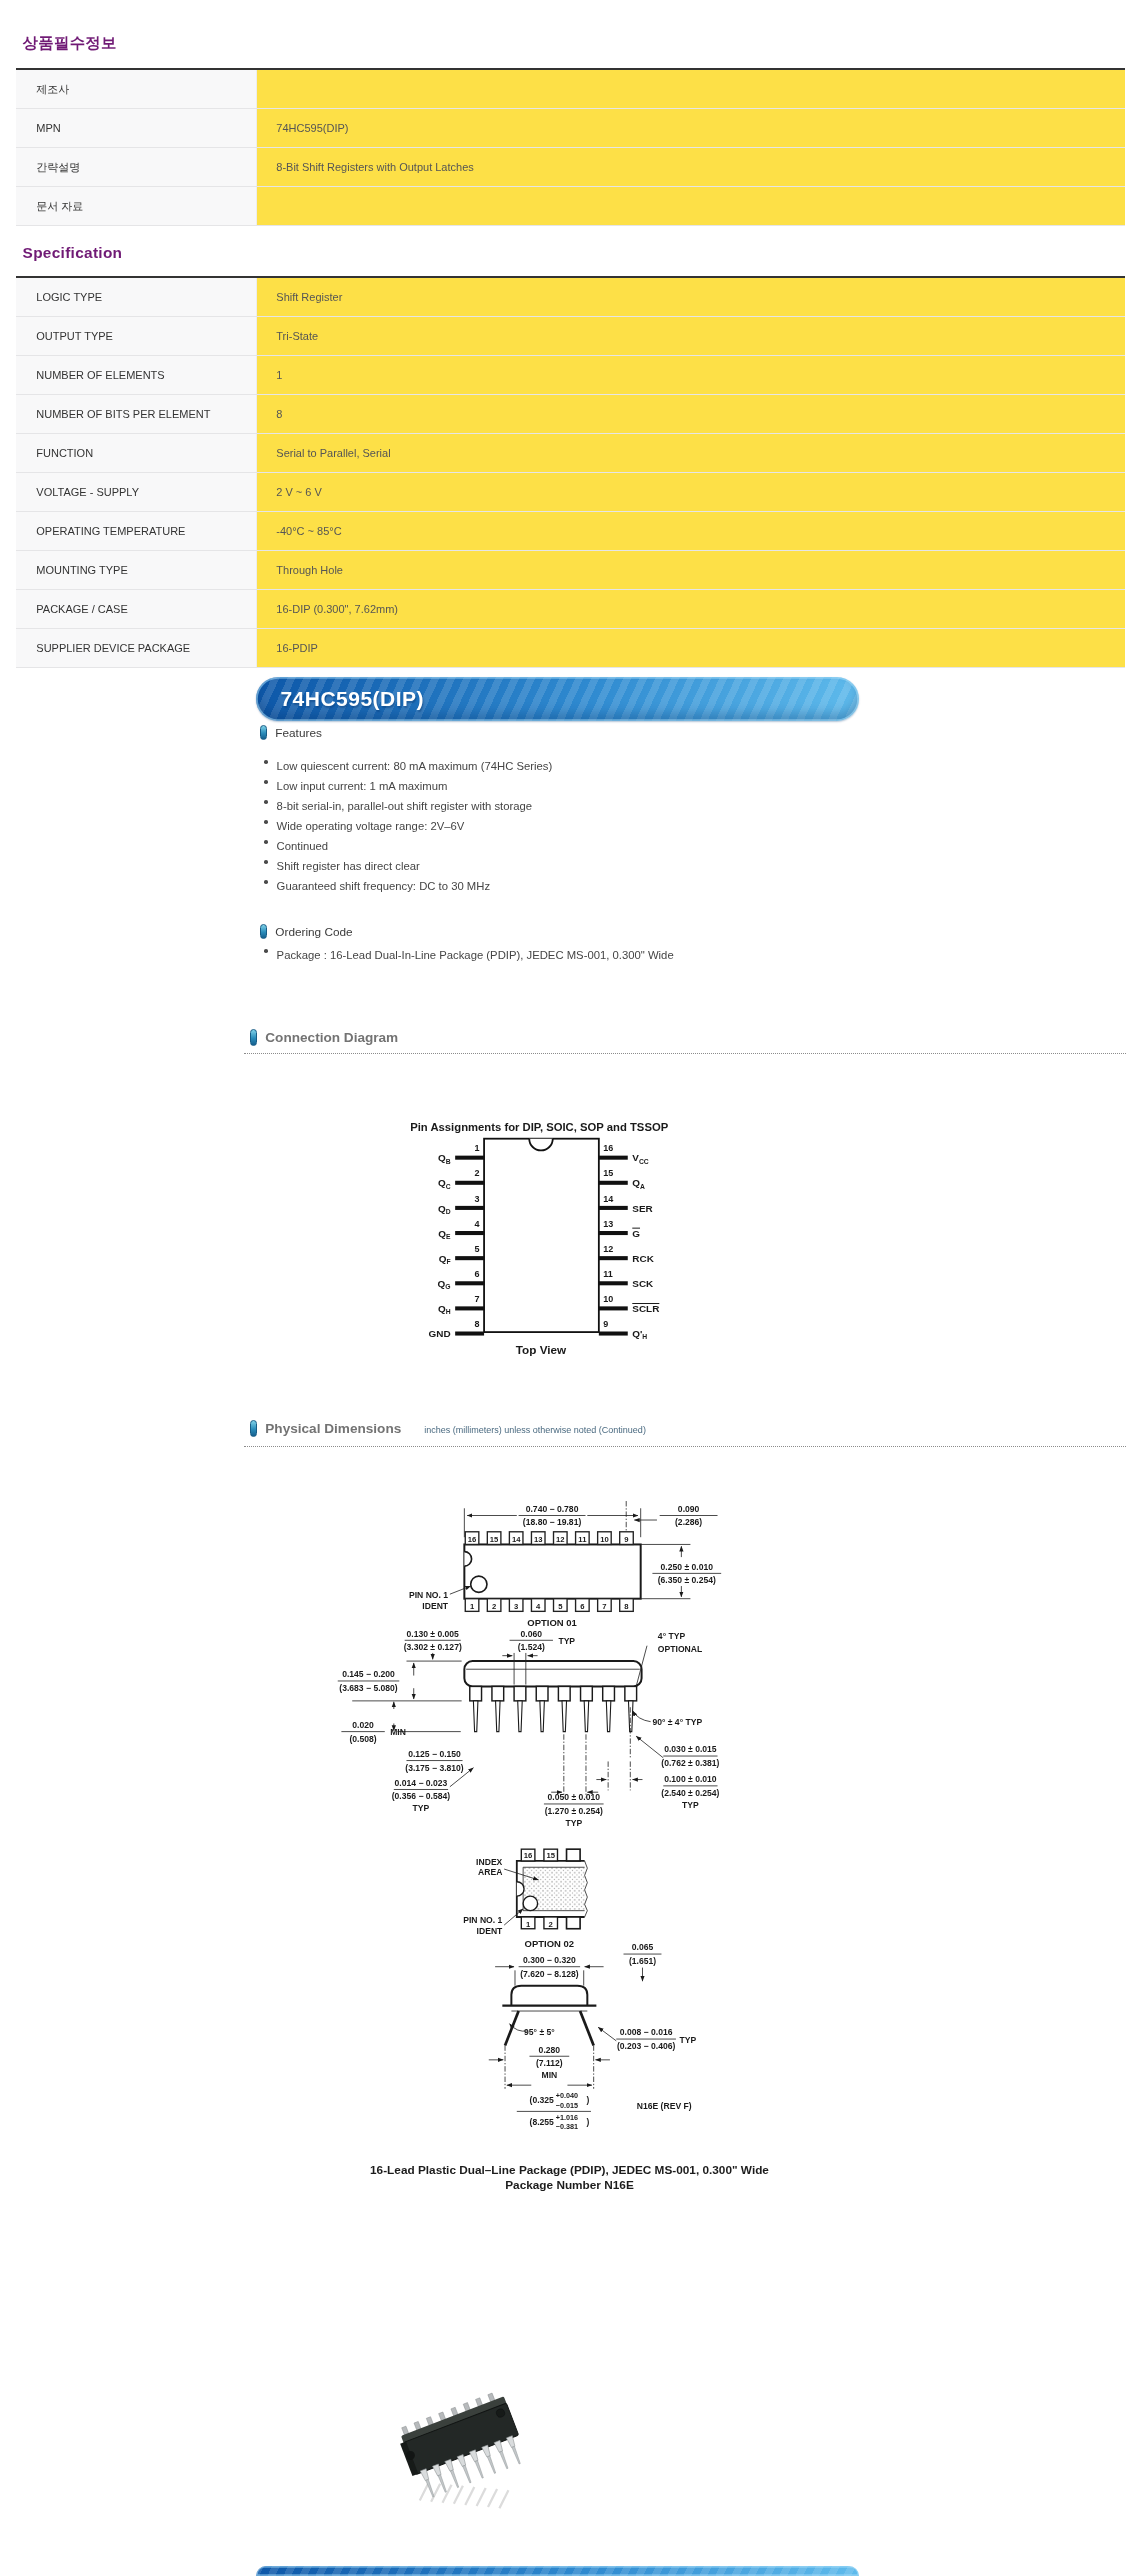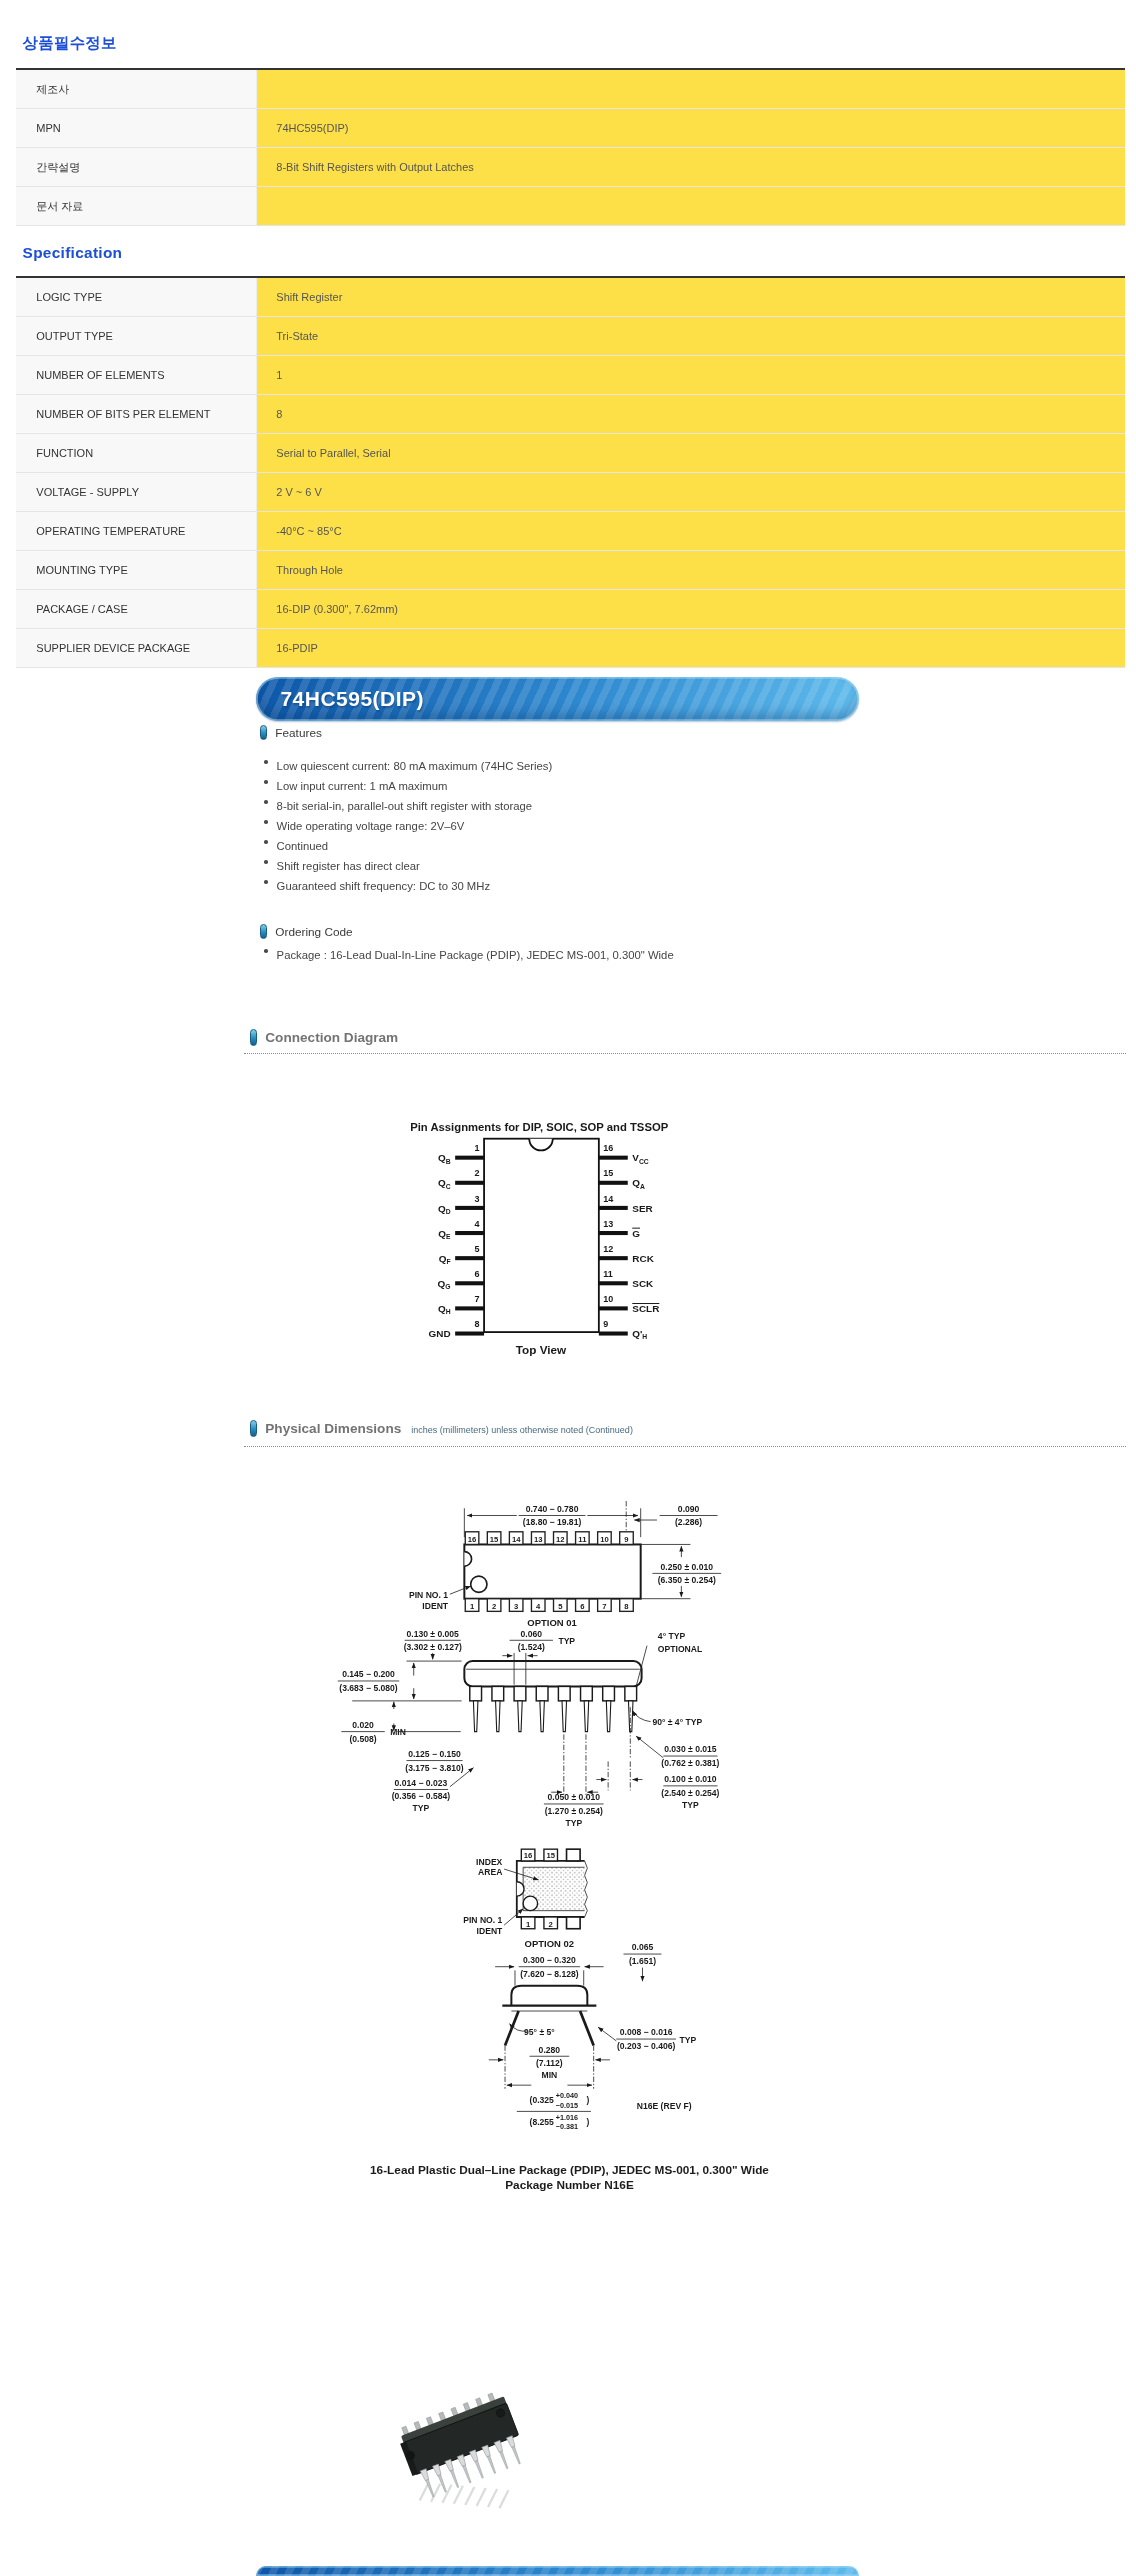--- a/index.html
+++ b/index.html
@@ -1,19 +1,19 @@
 <!DOCTYPE html>
 <html style="font-size:14.5px"><head>
 <meta charset="utf-8">
 <style>
   html,body{margin:0;padding:0}
   body{width:1137px;height:2576px;position:relative;background:#fff;overflow:hidden;
        font-family:"Liberation Sans","DejaVu Sans",sans-serif;color:#333}
   .abs{position:absolute}
-  .h1{font-size:15.4px;font-weight:bold;color:#1d4ed8;letter-spacing:0.3px}
+  .h1{font-size:15.4px;font-weight:bold;color:#701a75;letter-spacing:0.3px}
   
   .tbl{position:absolute;left:16.3px;width:1109px;border-top:2.7px solid #333;background:#fde047}
   .trow{display:flex;height:38px;border-bottom:0.9px solid #e5e5e7;font-size:11px}
   .tlabel{width:241px;background:#f8f8f9;display:flex;align-items:center;padding-left:20px;
           box-sizing:border-box;color:#333;border-right:0.9px solid #ededee;font-weight:normal}
   .tvalue{flex:1;display:flex;align-items:center;padding-left:19px;color:#555}
   
   .banner{left:256px;top:677px;width:603px;height:44px;border-radius:23.5px;
     background:repeating-linear-gradient(115deg,rgba(255,255,255,.13) 0 7.2px,rgba(255,255,255,0) 7.2px 14.5px),
                linear-gradient(100deg,#0d57a8,#2f8ad0 55%,#5fbbec);
@@ -25,21 +25,21 @@
     background:repeating-linear-gradient(115deg,rgba(255,255,255,.13) 0 7.2px,rgba(255,255,255,0) 7.2px 14.5px),
                linear-gradient(100deg,#0d57a8,#2f8ad0 55%,#5fbbec);
     box-shadow:inset 0 0 0 1.8px rgba(165,222,250,.55)}
   
   .sec-head{display:flex;align-items:center}
   .pill{width:7.2px;height:15.4px;border-radius:3.6px;margin-right:8.1px;flex:0 0 auto;
     background:linear-gradient(180deg,#7fd2e8,#2a8cba 55%,#155f8d);border:0.9px solid #175c86;box-sizing:border-box}
   .pill-big{height:17px}
   .sec-label{font-size:11.8px;color:#3a3a3a}
   .sec-label-big{font-size:13.6px;font-weight:bold;color:#737373}
-  .sec-note{font-size:9px;color:#4a6a80;margin-left:10px;position:relative;top:1.8px}
+  .sec-note{font-size:9px;color:#4a6a80;margin-left:23px;position:relative;top:1.8px}
   .dotline{left:244px;width:882px;height:0;border-bottom:0.9px dotted #8c8c8c}
   
   .blist{display:block}
   .bitem{display:flex;align-items:flex-start;height:20px}
   .dot{width:3.6px;height:3.6px;border-radius:50%;background:#4a4a4a;margin-right:9px;flex:0 0 auto}
   .btext{font-size:11.3px;color:#454545}
   
   .caption{text-align:center;font-size:11.8px;font-weight:bold;color:#1c1c1c;line-height:15.4px}
   
   svg text{font-family:"Liberation Sans","DejaVu Sans",sans-serif;fill:#1a1a1a}

